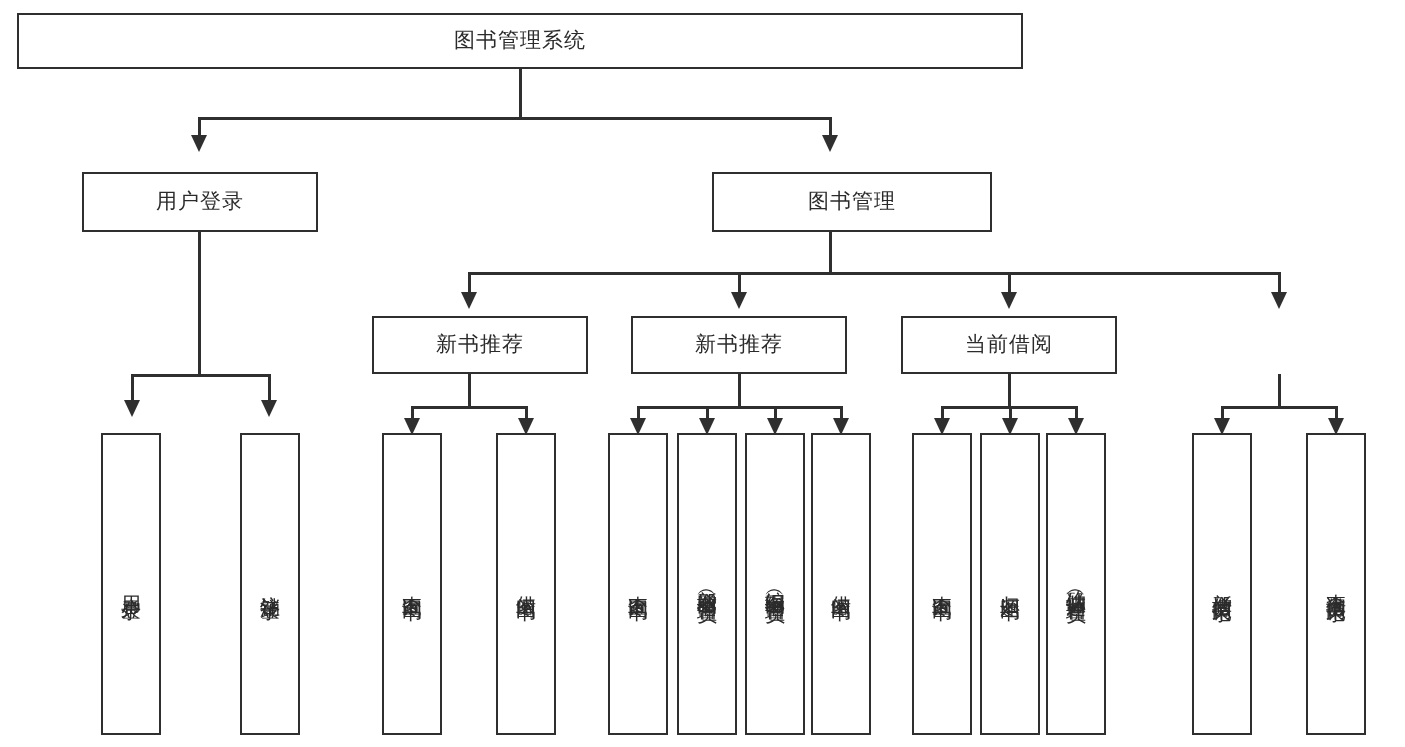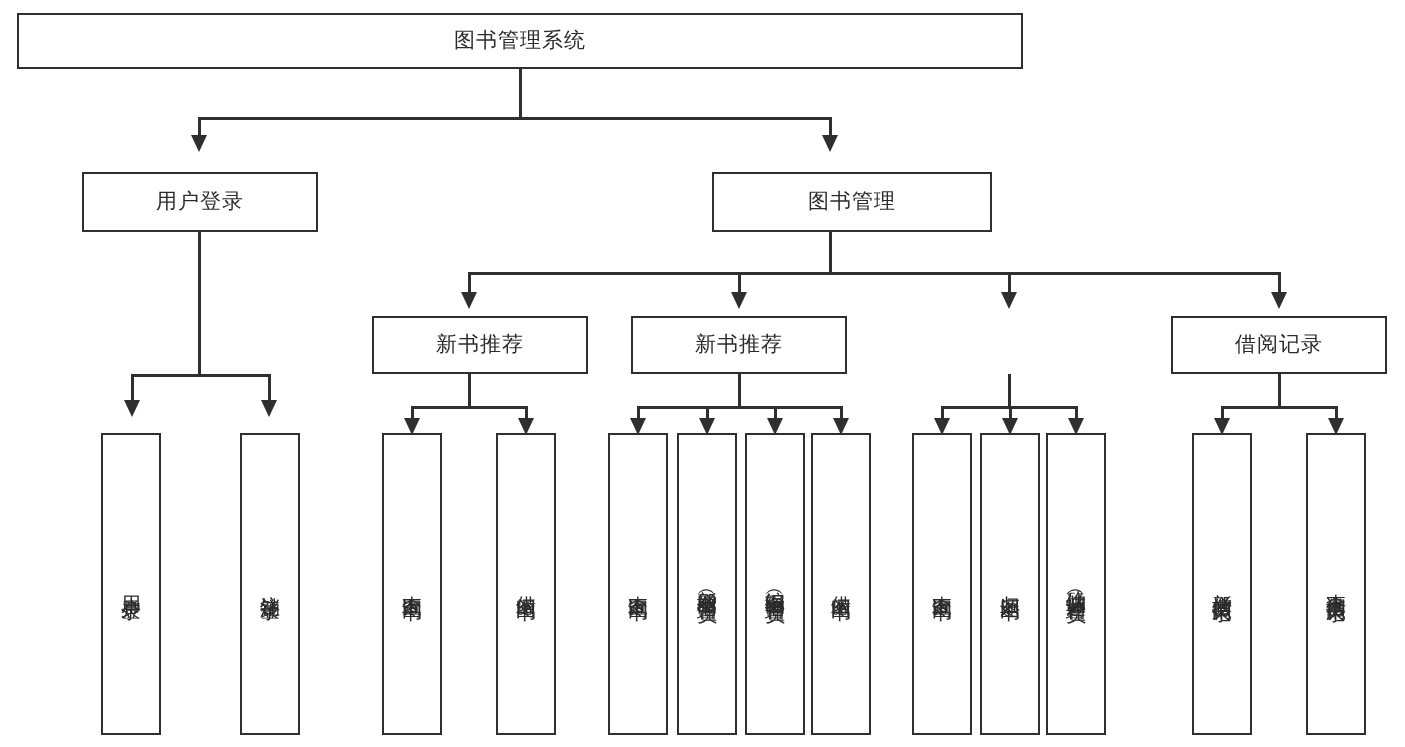--- a/index.html
+++ b/index.html
@@ -113,22 +113,22 @@
   <div class="arrow" style="left:1001px; top:292px;"></div>
   <div class="edge v" style="left:1278px; top:272px; height:22px;"></div>
   <div class="arrow" style="left:1271px; top:292px;"></div>
 
   <div class="node h" style="left:372px; top:316px; width:216px; height:58px;">
     <span>新书推荐</span>
   </div>
   <div class="node h" style="left:631px; top:316px; width:216px; height:58px;">
     <span>新书推荐</span>
   </div>
-  <div class="node h" style="left:1171px; top:316px; width:216px; height:58px;">
-    <span>借阅记录</span>
+  <div class="node h" style="left:901px; top:316px; width:216px; height:58px;">
+    <span>当前借阅</span>
   </div>
 
   <div class="edge v" style="left:468px; top:374px; height:32px;"></div>
   <div class="edge h" style="left:411px; top:406px; width:116px; height:2.5px;"></div>
   <div class="edge v" style="left:411px; top:406px; height:16px;"></div>
   <div class="arrow" style="left:404px; top:418px;"></div>
   <div class="edge v" style="left:525px; top:406px; height:16px;"></div>
   <div class="arrow" style="left:518px; top:418px;"></div>
 
   <div class="edge v" style="left:738px; top:374px; height:32px;"></div>

